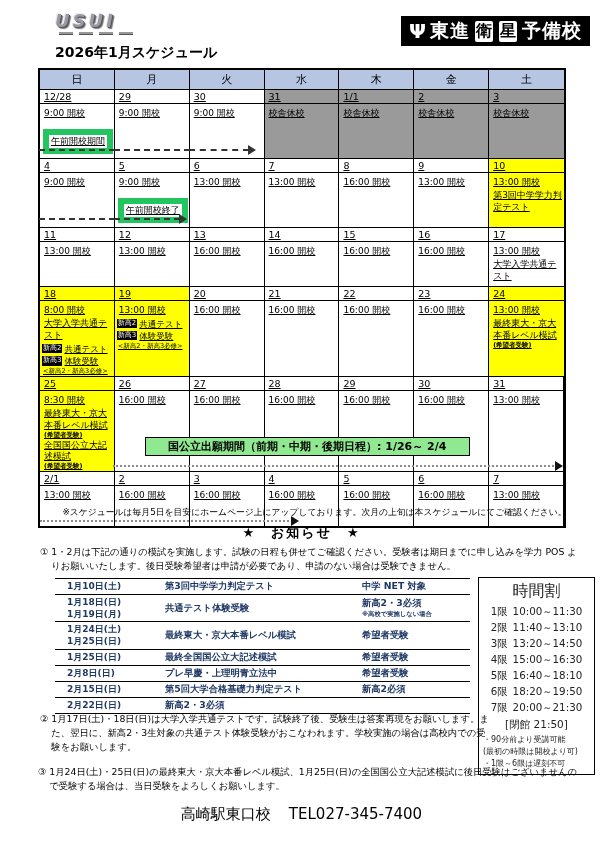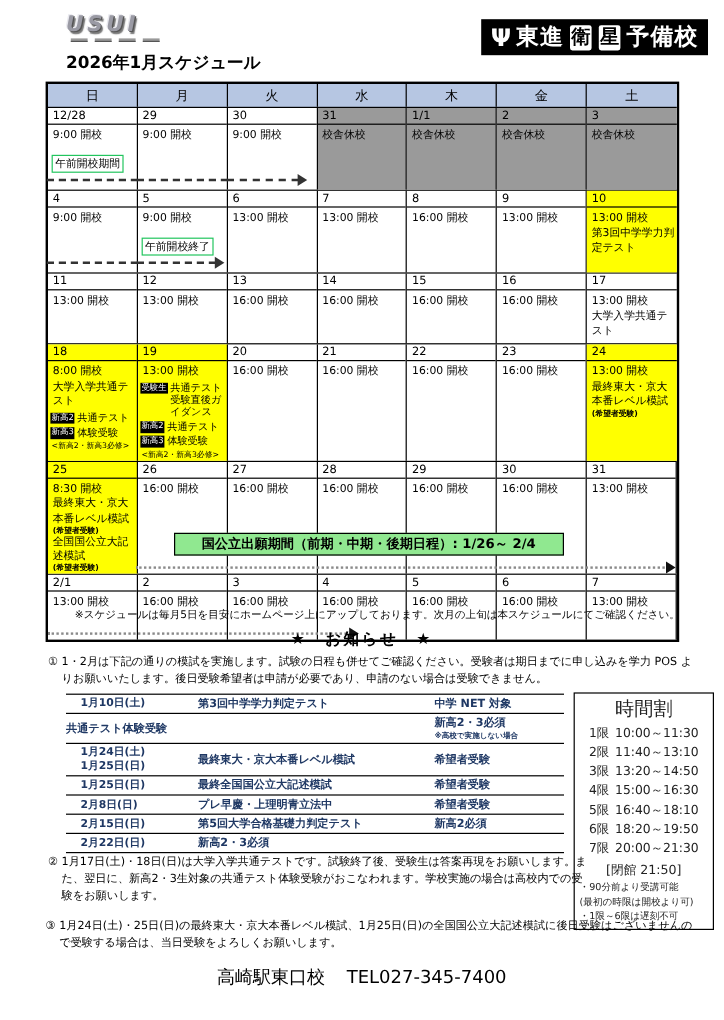--- a/index.html
+++ b/index.html
@@ -18,31 +18,31 @@
   .toshin .fork { font-size:20px; font-weight:bold; line-height:1; }
   .toshin .t-solid { font-size:19px; font-weight:bold; letter-spacing:1px; }
   .toshin .t-box { display:inline-block; background:#fff; color:#000; font-size:16px; font-weight:bold;
                    padding:0 1px; margin:0 1px; border-radius:2px; }
 
   
   .cal { position:absolute; left:38px; top:68px; width:528px; border:2px solid #000; background:#fff; }
   .whead { display:grid; grid-template-columns:repeat(7,1fr); background:#b6c6e2; border-bottom:1px solid #000; }
   .whead div { text-align:center; font-size:11px; padding:2px 0; }
   .whead div:not(:last-child) { border-right:1px solid #000; }
-  .week { display:grid; grid-template-columns:repeat(7,1fr); position:relative; }
+  .week { display:grid; grid-template-columns:repeat(7,1fr); position:relative;text-decoration:underline; }
   .week:not(:last-child) { border-bottom:1px solid #000; }
   .wk1 { min-height:69px; } .wk2 { min-height:69px; } .wk3 { min-height:59px; }
   .wk4 { min-height:77px; } .wk5 { min-height:86px; } .wk6 { min-height:54px; }
   .cell { position:relative; display:flex; flex-direction:column; }
   .cell:not(:last-child) { border-right:1px solid #000; }
   .cell.gray { background:#9a9a9a; }
   .cell.yellow { background:#ffff00; }
   .dt { font-size:9.5px; padding:1px 0 1px 4px; border-bottom:1px solid #000; min-height:13px; }
   .ct { font-size:9px; line-height:1.4; padding:3px 2px 0 4px; white-space:pre-line; }
-  .boxlabel { display:inline-block; border:1px solid #22c55e; background:#fff; font-size:9px;
+  .boxlabel { display:inline-block; border:6px solid #22c55e; background:#fff; font-size:9px;
               padding:0 2px; margin:9px 0 0 3px; align-self:flex-start;text-align:center; }
   .brow { display:flex; align-items:flex-start; gap:2px; margin:2px 0 0 2px; font-size:8.5px; line-height:1.2; }
   .badge { background:#000; color:#fff; font-size:7px; padding:1px 1px; flex:none; line-height:1.1; }
   .tiny { font-size:6.5px; margin:1px 0 0 3px; }
   .subnote { font-size:6.5px; font-weight:bold; margin-left:4px; line-height:1.2; }
   .ct2 { font-size:9px; line-height:1.3; padding:0 2px 0 4px; white-space:pre-line; }
 
   .dash { position:absolute; left:-1px; right:-1px; bottom:7px; border-top:2px dashed #333; }
   .dash.head { right:20%; }
   .dash.head::after { content:""; position:absolute; right:-7px; top:-6px;
@@ -226,24 +226,20 @@
       <div class="brow">
           <span class="badge">新高3</span>
           <span>体験受験</span>
         </div>
       <div class="tiny">&lt;新高2・新高3必修&gt;</div>
     </div>
     <div class="cell yellow">
       <div class="dt">19</div>
       <div class="ct">13:00 開校</div>
       <div class="brow">
-          <span class="badge">受験生</span>
-          <span>共通テスト受験直後ガイダンス</span>
-        </div>
-      <div class="brow">
           <span class="badge">新高2</span>
           <span>共通テスト</span>
         </div>
       <div class="brow">
           <span class="badge">新高3</span>
           <span>体験受験</span>
         </div>
       <div class="tiny">&lt;新高2・新高3必修&gt;</div>
     </div>
     <div class="cell">
@@ -349,20 +345,22 @@
   <span>1・2月は下記の通りの模試を実施します。試験の日程も併せてご確認ください。受験者は期日までに申し込みを学力 POS よりお願いいたします。後日受験希望者は申請が必要であり、申請のない場合は受験できません。</span>
 </div>
 
 <div class="tests">
   <div class="trow">
       <div class="tdate">1月10日(土)</div>
       <div class="tname">第3回中学学力判定テスト</div>
       <div class="ttgt">中学 NET 対象</div>
     </div>
   <div class="trow">
+      <div class="tdate">1月18日(日)
+1月19日(月)</div>
       <div class="tname">共通テスト体験受験</div>
       <div class="ttgt">
         <div>新高2・3必須</div>
         <div class="tnote">※高校で実施しない場合</div>
       </div>
     </div>
   <div class="trow">
       <div class="tdate">1月24日(土)
 1月25日(日)</div>
       <div class="tname">最終東大・京大本番レベル模試</div>

